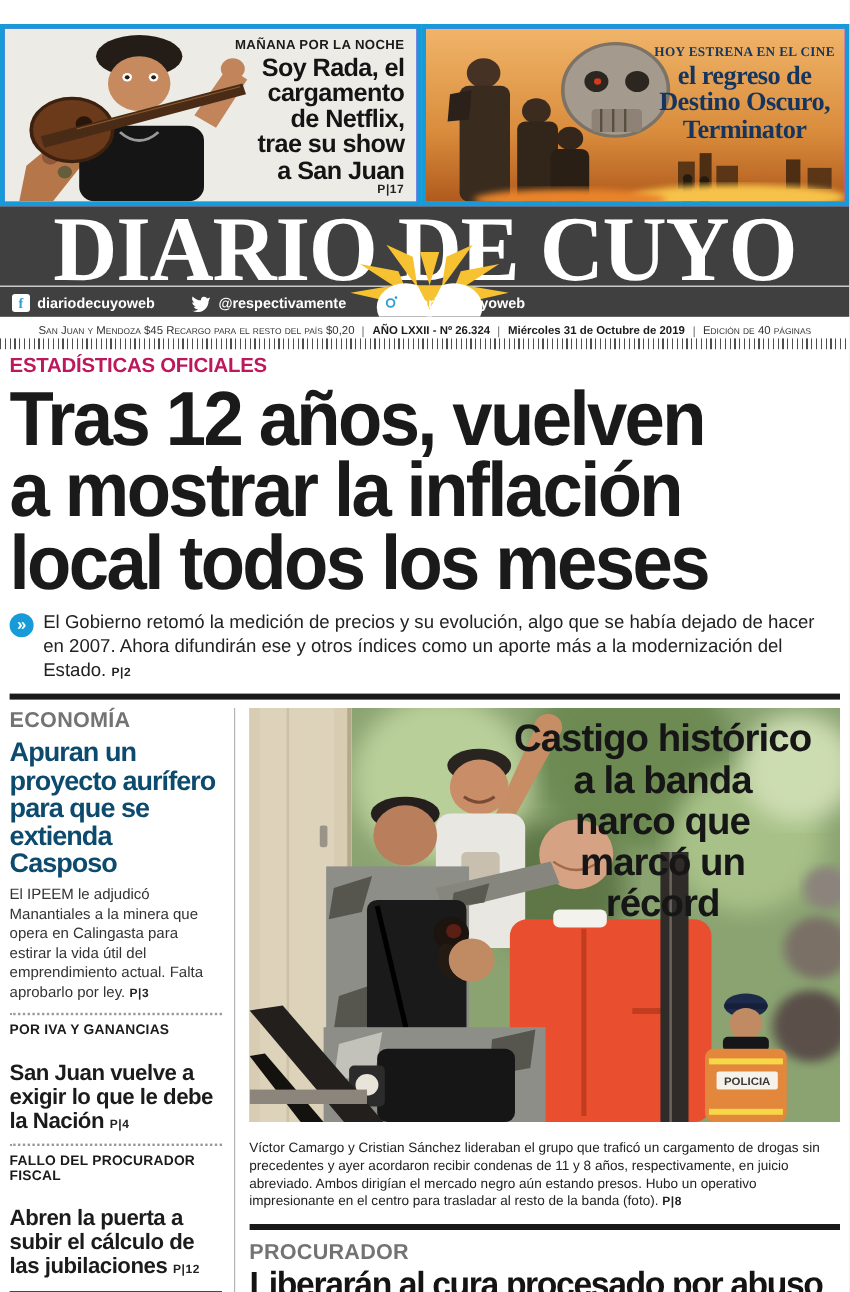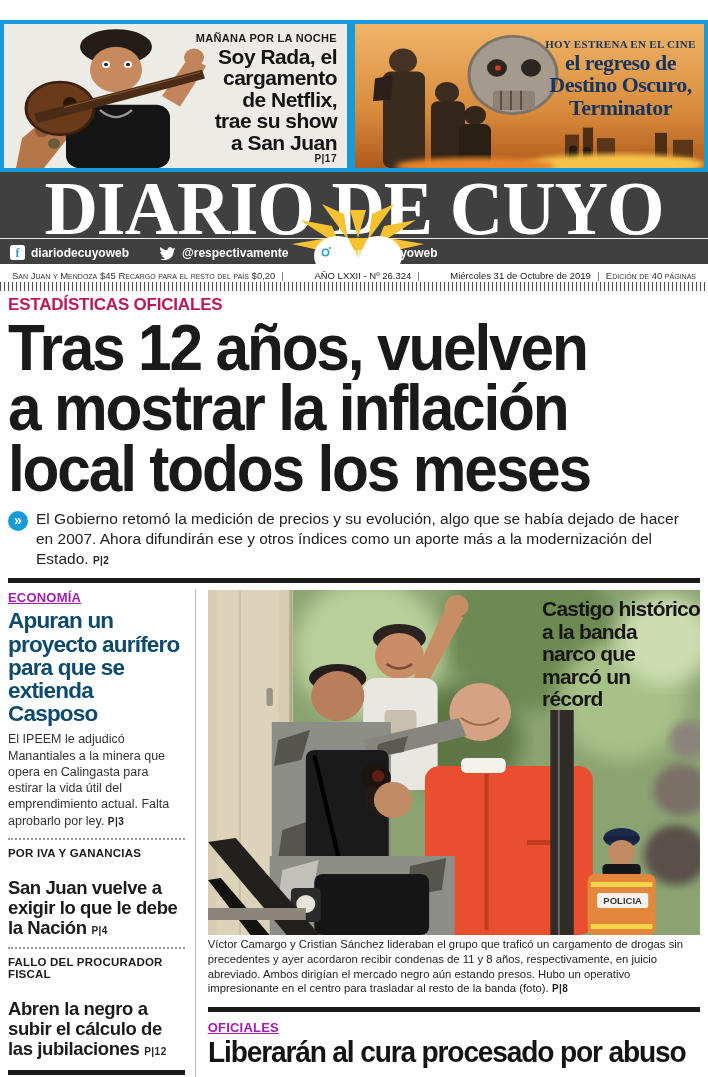--- a/index.html
+++ b/index.html
@@ -34,52 +34,52 @@
   .mast-line { position:absolute; left:0; right:0; bottom:25px; height:1px; background:rgba(255,255,255,.9); }
   .social { position:absolute; left:10px; bottom:4px; display:flex; gap:30px; align-items:center; z-index:3; }
   .social-item { display:flex; gap:6px; align-items:center; color:#fff; font-size:12px; font-weight:bold; }
   .sun { position:absolute; left:292px; top:26px; width:132px; height:66px; z-index:2; }
 
   
   .dateline { height:17px; display:flex; justify-content:center; align-items:flex-end; gap:7px;
               font-size:9.5px; color:#333; white-space:nowrap; }
   .dl-sep { border-left:1px solid #888; height:9px; }
   .dl-caps { font-variant:small-caps; }
-  .dl-bold { font-weight:normal; color:#1b1b1b;margin-left:24px; }
+  .dl-bold { font-weight:bold; color:#1b1b1b; }
   .barcode { height:9px; margin:1px 0 2px; background-image:repeating-linear-gradient(90deg,#4d4d4d 0 1px,transparent 1px 4px); }
 
   
   .main-story { padding:2px 8px 0; }
   .ms-kicker { font-size:17px; font-weight:bold; letter-spacing:-.2px; color:#be185d; }
   .ms-hl { font-size:61px; font-weight:bold; letter-spacing:-2.2px; line-height:.94;
            color:#1a1a1a; transform:scale(.99,1.05); transform-origin:left top; margin-top:4px; }
   .deck { display:flex; gap:8px; margin:18px 0 0; align-items:flex-start; }
   .deck-icon { flex:0 0 20px; width:20px; height:20px; border-radius:50%; background:#179BD8;
                color:#fff; font-weight:bold; font-size:14px; line-height:19px; text-align:center; margin-top:2px; }
   .deck-text { font-size:15.5px; line-height:1.28; color:#222; }
   .rule-thick { height:5px; background:#1a1a1a; margin:10px 8px 0; }
 
   
   .content { display:flex; padding:7px 8px 0; }
   .left-col { width:229px; padding-right:10px; border-right:1px solid #b5b5b5; }
   .right-col { flex:1; padding-left:12px; }
-  .kicker-blue { color:#a21caf; font-size:13px; font-weight:bold; letter-spacing:.2px;text-decoration:underline; }
+  .kicker-blue { color:#737373; font-size:18px; font-weight:bold; letter-spacing:.2px; }
   .kicker-black { color:#1b1b1b; font-size:11.5px; font-weight:bold; letter-spacing:.2px; }
   .lc-hl { font-size:22.5px; font-weight:bold; letter-spacing:-.8px; line-height:1.03; color:#0c4a6e; margin-top:4px; }
   .lc-body { font-size:12.5px; line-height:1.3; color:#333; margin-top:6px; }
   .lc-hl-mid { font-size:18.5px; font-weight:bold; letter-spacing:-.4px; line-height:1.08; color:#1b1b1b; margin-top:19px; }
   .dotted { border-top:2px dotted #9a9a9a; margin:9px 0 7px; }
   .rule-thick-inset { height:5px; background:#1a1a1a; margin:11px 0 8px; }
 
   
   .photo-wrap { position:relative; width:100%; height:345px; overflow:hidden; background:#8fa878; }
   .photo-wrap > svg { position:absolute; inset:0; width:100%; height:100%; }
-  .photo-hl { position:absolute; top:8px; right:0; z-index:2; text-align:left;
-              font-size:21px; font-weight:bold; letter-spacing:-.8px; line-height:1.07; color:#161616; }
-  .caption { font-size:11.3px; line-height:1.3; color:#222; margin-top:2px; }
+  .photo-hl { position:absolute; top:8px; right:24px; z-index:2; text-align:center;
+              font-size:32px; font-weight:bold; letter-spacing:-.8px; line-height:1.07; color:#161616; }
+  .caption { font-size:11.3px; line-height:1.3; color:#222; margin-top:15px; }
 
   
   .pol-hl { font-size:29px; font-weight:bold; letter-spacing:-1.2px; color:#141414;
             transform:scaleX(.97); transform-origin:left; margin-top:1px; white-space:nowrap; }
   .pol-body { font-size:12.5px; line-height:1.3; color:#333; margin-top:4px; }
 </style>
 </head>
 <body>
 
 <div class="page">
@@ -273,21 +273,21 @@
           <span>San Juan vuelve a exigir lo que le debe la Nación</span>
           <span class="pref">P|4</span>
         </div>
       </div>
 
       <div class="dotted"></div>
 
       <div>
         <div class="kicker-black">FALLO DEL PROCURADOR FISCAL</div>
         <div class="lc-hl-mid">
-          <span>Abren la negro a subir el cálculo de las jubilaciones</span>
+          <span>Abren la puerta a subir el cálculo de las jubilaciones</span>
           <span class="pref">P|12</span>
         </div>
       </div>
 
       <div class="rule-thick-inset"></div>
 
       <div>
         <div class="kicker-blue">SAN JUAN</div>
         <div class="lc-hl">Aranda quiere cobrar fotomultas, pero hoy el Concejo le dirá no</div>
 
@@ -387,21 +387,21 @@
         </div>
       </div>
       <div class="caption">
         <span>Víctor Camargo y Cristian Sánchez lideraban el grupo que traficó un cargamento de drogas sin precedentes y ayer acordaron recibir condenas de 11 y 8 años, respectivamente, en juicio abreviado. Ambos dirigían el mercado negro aún estando presos. Hubo un operativo impresionante en el centro para trasladar al resto de la banda (foto).</span>
         <span class="pref">P|8</span>
       </div>
 
       <div class="rule-thick-inset"></div>
 
       <div>
-        <div class="kicker-blue">OFICIALES</div>
+        <div class="kicker-blue">PROCURADOR</div>
         <div class="pol-hl">Liberarán al cura procesado por abuso</div>
         <div class="pol-body">
           
           
         </div>
       </div>
     </div>
   </div>
 </div>
 

